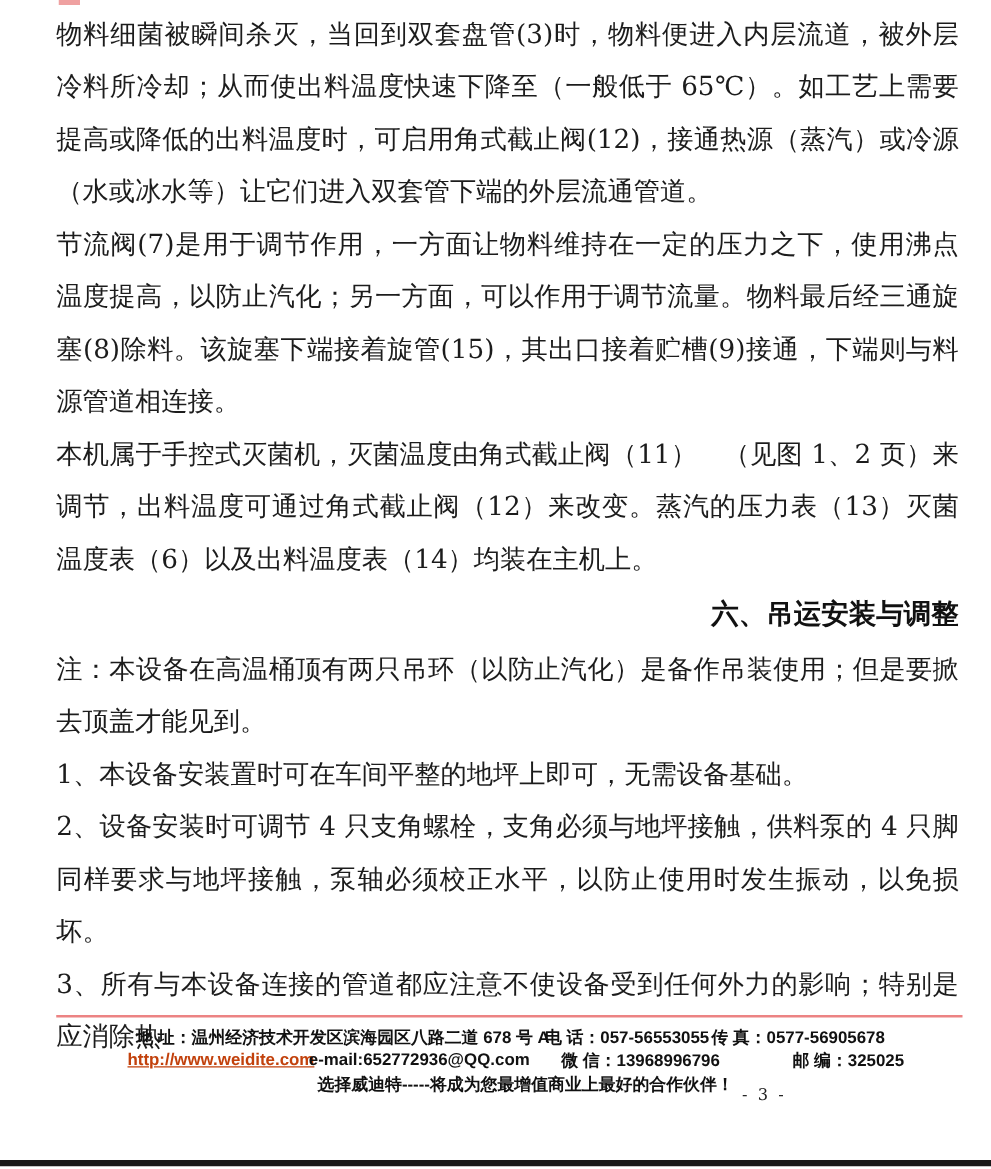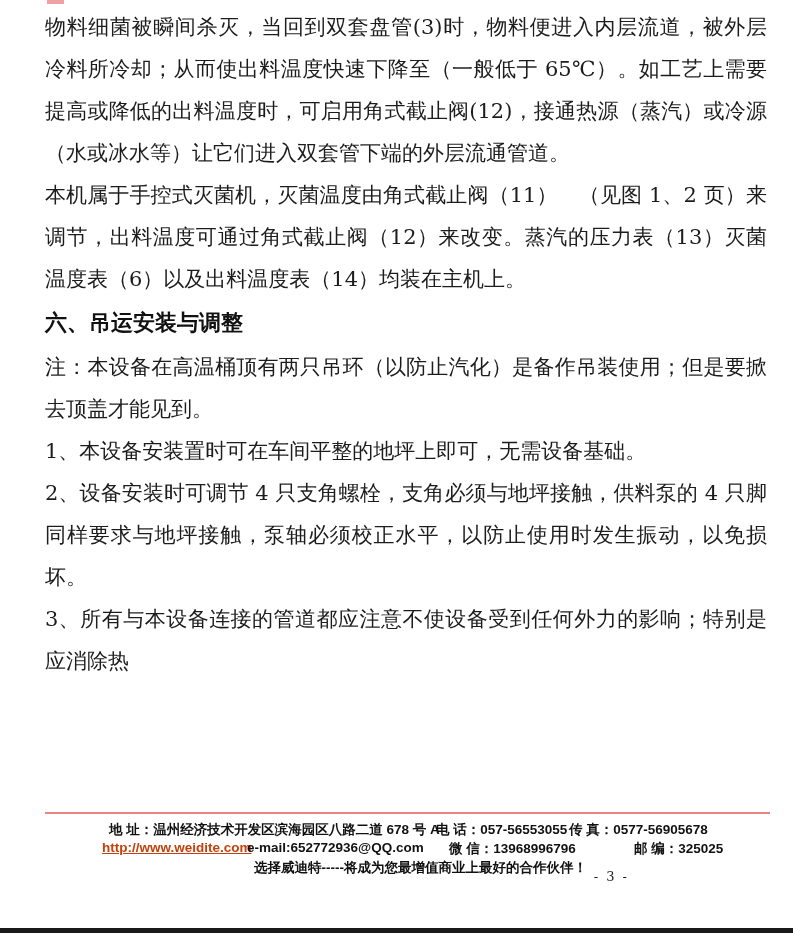--- a/index.html
+++ b/index.html
@@ -35,21 +35,21 @@
     text-align: justify;
     color: #1c1c1c;
   }
   .content h2.section-heading {
     margin: 0;
     font-size: 22px;
     line-height: 46px;
     font-weight: bold;
     font-family: "Liberation Sans", "DejaVu Sans", sans-serif;
     color: #111111;
-    text-align: left;
+    text-align: right;
   }
   .footer-rule {
     position: absolute;
     left: 45px; top: 812px;
     width: 725px; height: 2px;
     background: #ec8383;
   }
   .footer {
     position: absolute;
     left: 45px; top: 821px;
@@ -86,20 +86,21 @@
 </style>
 </head>
 <body>
 
 <div class="page">
 
   <div class="top-mark"></div>
 
   <div class="content">
     <p class="body-para">物料细菌被瞬间杀灭，当回到双套盘管(3)时，物料便进入内层流道，被外层冷料所冷却；从而使出料温度快速下降至（一般低于 65℃）。如工艺上需要提高或降低的出料温度时，可启用角式截止阀(12)，接通热源（蒸汽）或冷源（水或冰水等）让它们进入双套管下端的外层流通管道。</p>
+    <p class="body-para">节流阀(7)是用于调节作用，一方面让物料维持在一定的压力之下，使用沸点温度提高，以防止汽化；另一方面，可以作用于调节流量。物料最后经三通旋塞(8)除料。该旋塞下端接着旋管(15)，其出口接着贮槽(9)接通，下端则与料源管道相连接。</p>
     <p class="body-para">本机属于手控式灭菌机，灭菌温度由角式截止阀（11）　（见图 1、2 页）来调节，出料温度可通过角式截止阀（12）来改变。蒸汽的压力表（13）灭菌温度表（6）以及出料温度表（14）均装在主机上。</p>
     <h2 class="section-heading">六、吊运安装与调整</h2>
     <p class="body-para">注：本设备在高温桶顶有两只吊环（以防止汽化）是备作吊装使用；但是要掀去顶盖才能见到。</p>
     <p class="body-para">1、本设备安装置时可在车间平整的地坪上即可，无需设备基础。</p>
     <p class="body-para">2、设备安装时可调节 4 只支角螺栓，支角必须与地坪接触，供料泵的 4 只脚同样要求与地坪接触，泵轴必须校正水平，以防止使用时发生振动，以免损坏。</p>
     <p class="body-para">3、所有与本设备连接的管道都应注意不使设备受到任何外力的影响；特别是应消除热</p>
   </div>
 
   <div class="footer-rule"></div>
 

